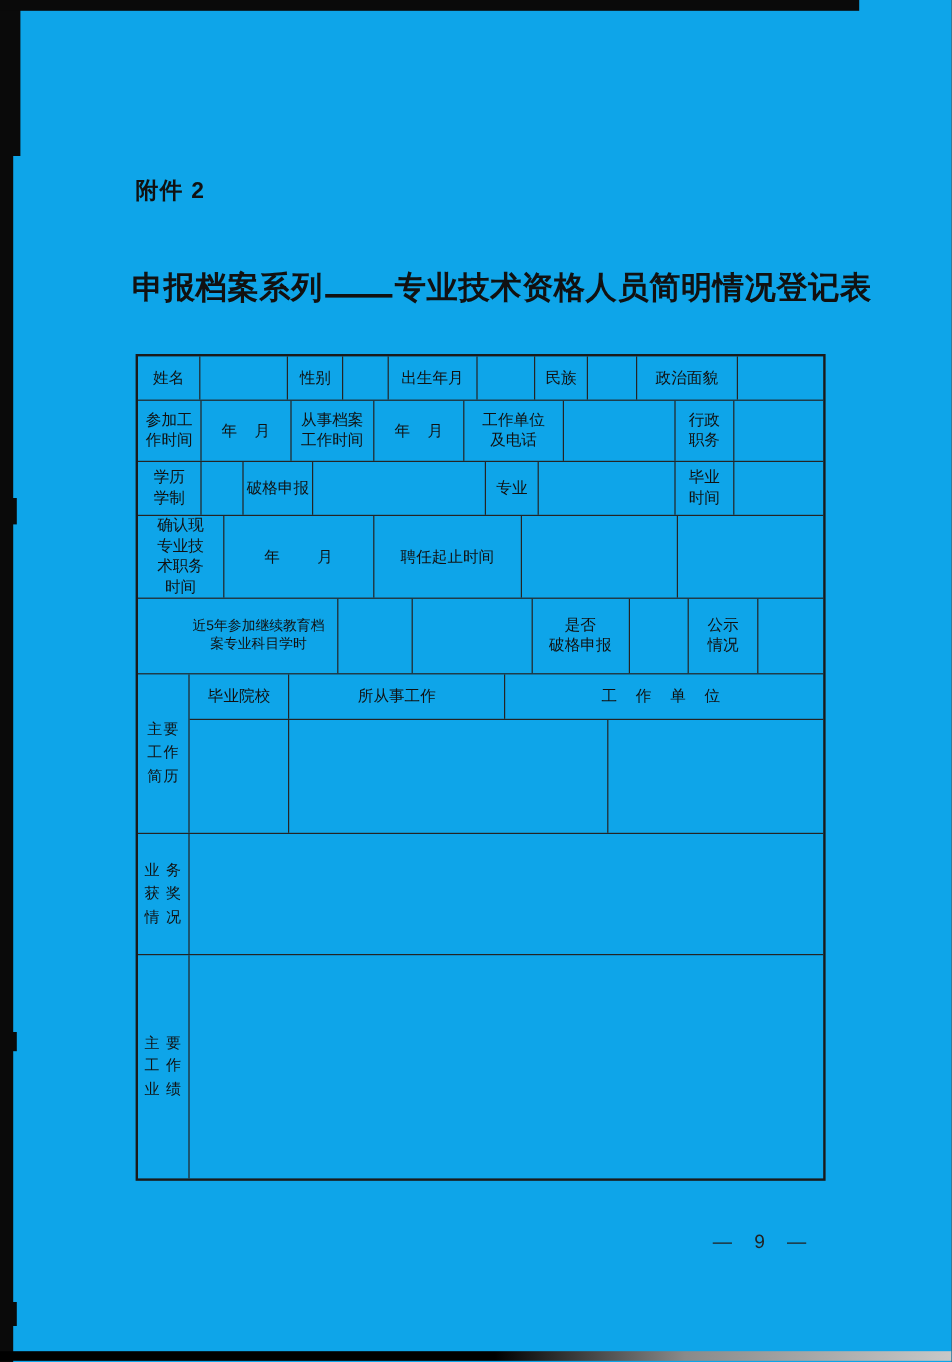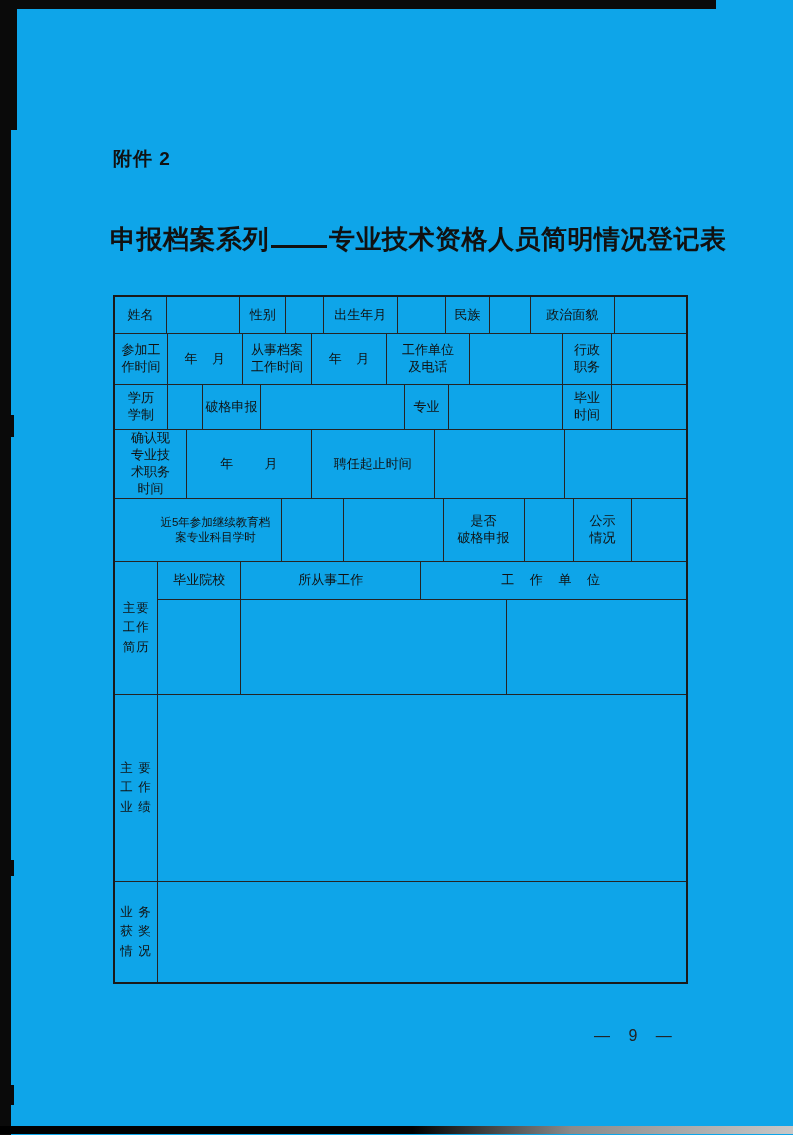--- a/index.html
+++ b/index.html
@@ -155,31 +155,31 @@
           <div class="cell wide-ls" style="flex:272">工 作 单 位</div>
         </div>
         <div class="r7-body">
           <div class="cell" style="flex:81"></div>
           <div class="cell" style="flex:272"></div>
           <div class="cell" style="flex:183"></div>
         </div>
       </div>
     </div>
 
+    <div class="trow" style="height:100px;">
+      <div class="cell vlabel" style="flex:39">业 务
+获 奖
+情 况</div>
+      <div class="cell" style="flex:536"></div>
+    </div>
+
     <div class="trow" style="height:186px;">
       <div class="cell vlabel" style="flex:39">主 要
 工 作
 业 绩</div>
-      <div class="cell" style="flex:536"></div>
-    </div>
-
-    <div class="trow" style="height:100px;">
-      <div class="cell vlabel" style="flex:39">业 务
-获 奖
-情 况</div>
       <div class="cell" style="flex:536"></div>
     </div>
 
   </div>
 
   <div class="page-num">— 9 —</div>
 
 </div>
 
 </body></html>

